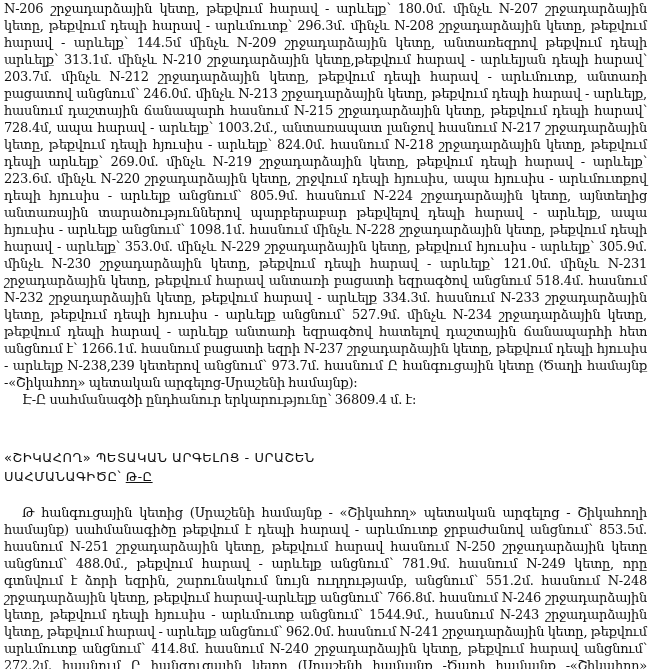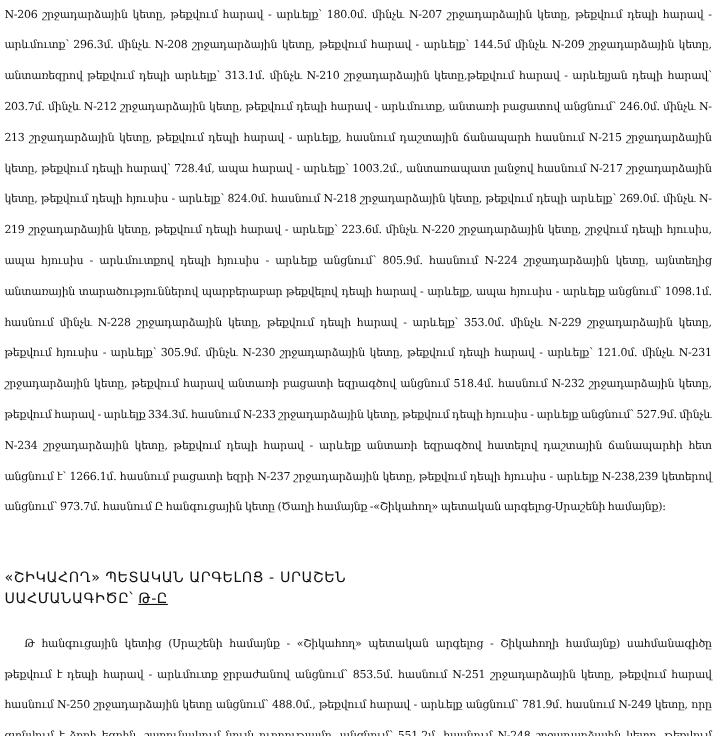--- a/index.html
+++ b/index.html
@@ -3,39 +3,40 @@
 <meta charset="utf-8">
 <style>
   html, body { margin: 0; padding: 0; background: #ffffff; }
   body {
     width: 651px; height: 669px; overflow: hidden;
     font-family: "DejaVu Serif", "Liberation Serif", serif;
     color: #111111;
   }
   .page { position: relative; width: 651px; height: 669px; padding: 0 4px; box-sizing: border-box; }
   .para {
-    font-size: 10px; line-height: 28px; text-align: justify;
+    font-size: 13px; line-height: 17px; text-align: justify;
     margin: 0; letter-spacing: -0.25px; word-spacing: -0.5px;
   }
   .p1 { padding-top: 0px; }
   .indent { text-indent: 18px; }
   .gap { height: 40px; }
   .heading {
     text-align: left; font-size: 13px; line-height: 19px;
     letter-spacing: 0.5px; margin: 0; font-family: "DejaVu Sans", "Liberation Sans", sans-serif;
     font-weight: normal;
   }
   .heading .u { text-decoration: underline; margin-top: 26px; }
   .gap2 { height: 18px; }
 </style>
 </head>
 <body>
 
 <div class="page">
   <p class="para p1">N-206 շրջադարձային կետը, թեքվում հարավ - արևելք՝ 180.0մ. մինչև N-207 շրջադարձային կետը, թեքվում դեպի հարավ - արևմուտք՝ 296.3մ. մինչև N-208 շրջադարձային կետը, թեքվում հարավ - արևելք՝ 144.5մ մինչև N-209 շրջադարձային կետը, անտառեզրով թեքվում դեպի արևելք՝ 313.1մ. մինչև N-210 շրջադարձային կետը,թեքվում հարավ - արևելյան դեպի հարավ՝ 203.7մ. մինչև N-212 շրջադարձային կետը, թեքվում դեպի հարավ - արևմուտք, անտառի բացատով անցնում՝ 246.0մ. մինչև N-213 շրջադարձային կետը, թեքվում դեպի հարավ - արևելք, հասնում դաշտային ճանապարհ հասնում N-215 շրջադարձային կետը, թեքվում դեպի հարավ՝ 728.4մ, ապա հարավ - արևելք՝ 1003.2մ., անտառապատ լանջով հասնում N-217 շրջադարձային կետը, թեքվում դեպի հյուսիս - արևելք՝ 824.0մ. հասնում N-218 շրջադարձային կետը, թեքվում դեպի արևելք՝ 269.0մ. մինչև N-219 շրջադարձային կետը, թեքվում դեպի հարավ - արևելք՝ 223.6մ. մինչև N-220 շրջադարձային կետը, շրջվում դեպի հյուսիս, ապա հյուսիս - արևմուտքով դեպի հյուսիս - արևելք անցնում՝ 805.9մ. հասնում N-224 շրջադարձային կետը, այնտեղից անտառային տարածություններով պարբերաբար թեքվելով դեպի հարավ - արևելք, ապա հյուսիս - արևելք անցնում՝ 1098.1մ. հասնում մինչև N-228 շրջադարձային կետը, թեքվում դեպի հարավ - արևելք՝ 353.0մ. մինչև N-229 շրջադարձային կետը, թեքվում հյուսիս - արևելք՝ 305.9մ. մինչև N-230 շրջադարձային կետը, թեքվում դեպի հարավ - արևելք՝ 121.0մ. մինչև N-231 շրջադարձային կետը, թեքվում հարավ անտառի բացատի եզրագծով անցնում 518.4մ. հասնում N-232 շրջադարձային կետը, թեքվում հարավ - արևելք 334.3մ. հասնում N-233 շրջադարձային կետը, թեքվում դեպի հյուսիս - արևելք անցնում՝ 527.9մ. մինչև N-234 շրջադարձային կետը, թեքվում դեպի հարավ - արևելք անտառի եզրագծով հատելով դաշտային ճանապարհի հետ անցնում է՝ 1266.1մ. հասնում բացատի եզրի N-237 շրջադարձային կետը, թեքվում դեպի հյուսիս - արևելք N-238,239 կետերով անցնում՝ 973.7մ. հասնում Ը հանգուցային կետը (Ծաղի համայնք -«Շիկահող» պետական արգելոց-Սրաշենի համայնք):</p>
+  <p class="para indent">Է-Ը սահմանագծի ընդհանուր երկարությունը՝ 36809.4 մ. է:</p>
 
   <div class="gap"></div>
 
   <h2 class="heading">
     <span>«ՇԻԿԱՀՈՂ» ՊԵՏԱԿԱՆ ԱՐԳԵԼՈՑ - ՍՐԱՇԵՆ</span><br>
     <span>ՍԱՀՄԱՆԱԳԻԾԸ՝ </span><span class="u">Թ-Ը</span>
   </h2>
 
   <div class="gap2"></div>
 

